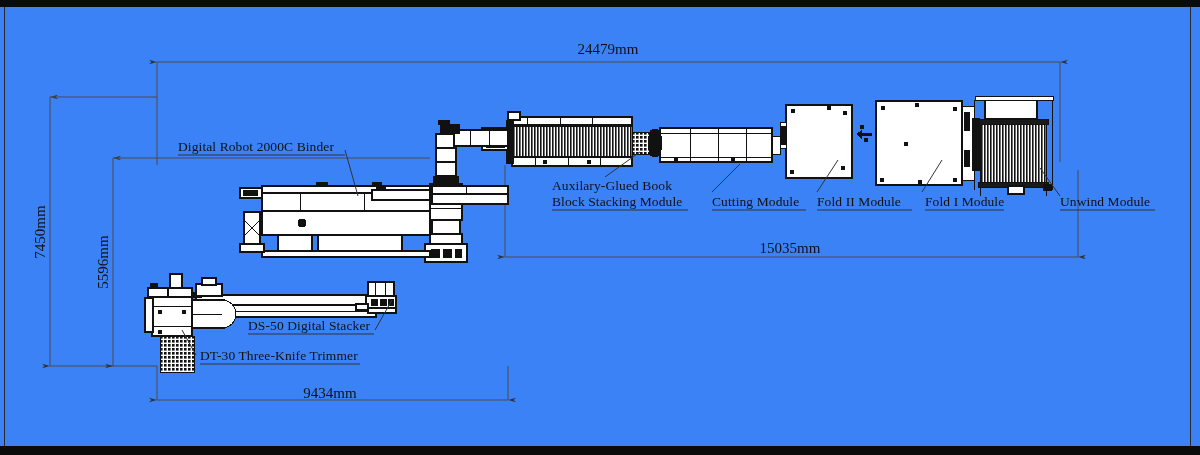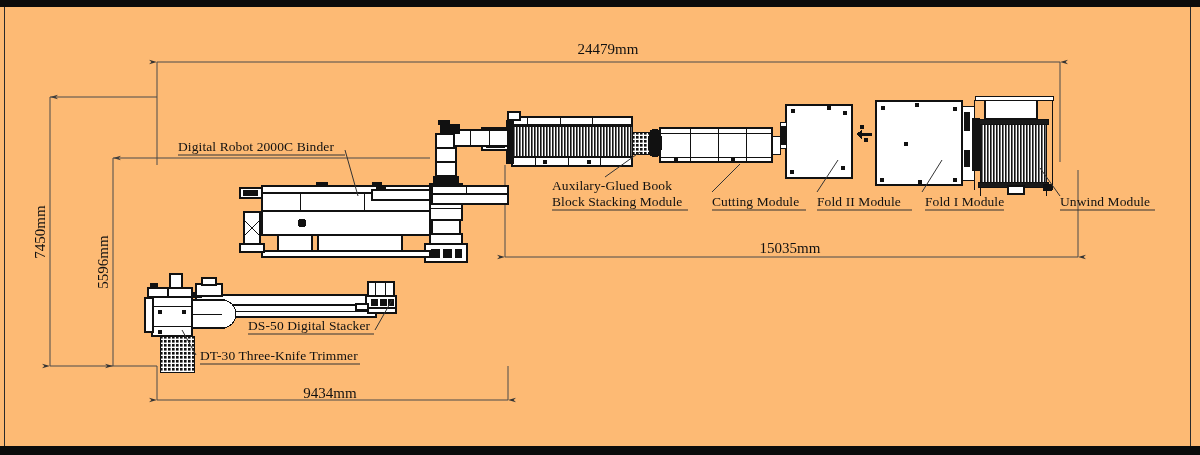--- a/index.html
+++ b/index.html
@@ -1,17 +1,17 @@
 <!DOCTYPE html>
 <html><head>
 <meta charset="utf-8">
 <style>
   html,body{margin:0;padding:0;background:#000;}
   #root{
-    position:relative;width:1200px;height:455px;background:#fdba74;
+    position:relative;width:1200px;height:455px;background:#3b82f6;
     font-family:"Liberation Serif", serif;overflow:hidden;
   }
   
   .band-top{position:absolute;left:0;top:0;width:1200px;height:7px;background:#0b0b0b;}
   .band-bottom{position:absolute;left:0;bottom:0;width:1200px;height:9px;background:#0b0b0b;}
   .border-left{position:absolute;left:4px;top:7px;width:1px;height:439px;background:#2a2a2a;}
   .border-right{position:absolute;left:1190px;top:7px;width:1px;height:439px;background:#2a2a2a;}
 
   svg.cad{position:absolute;left:0;top:0;width:1200px;height:455px;}
   svg.cad text{font-family:"Liberation Serif", serif;fill:#111;}

